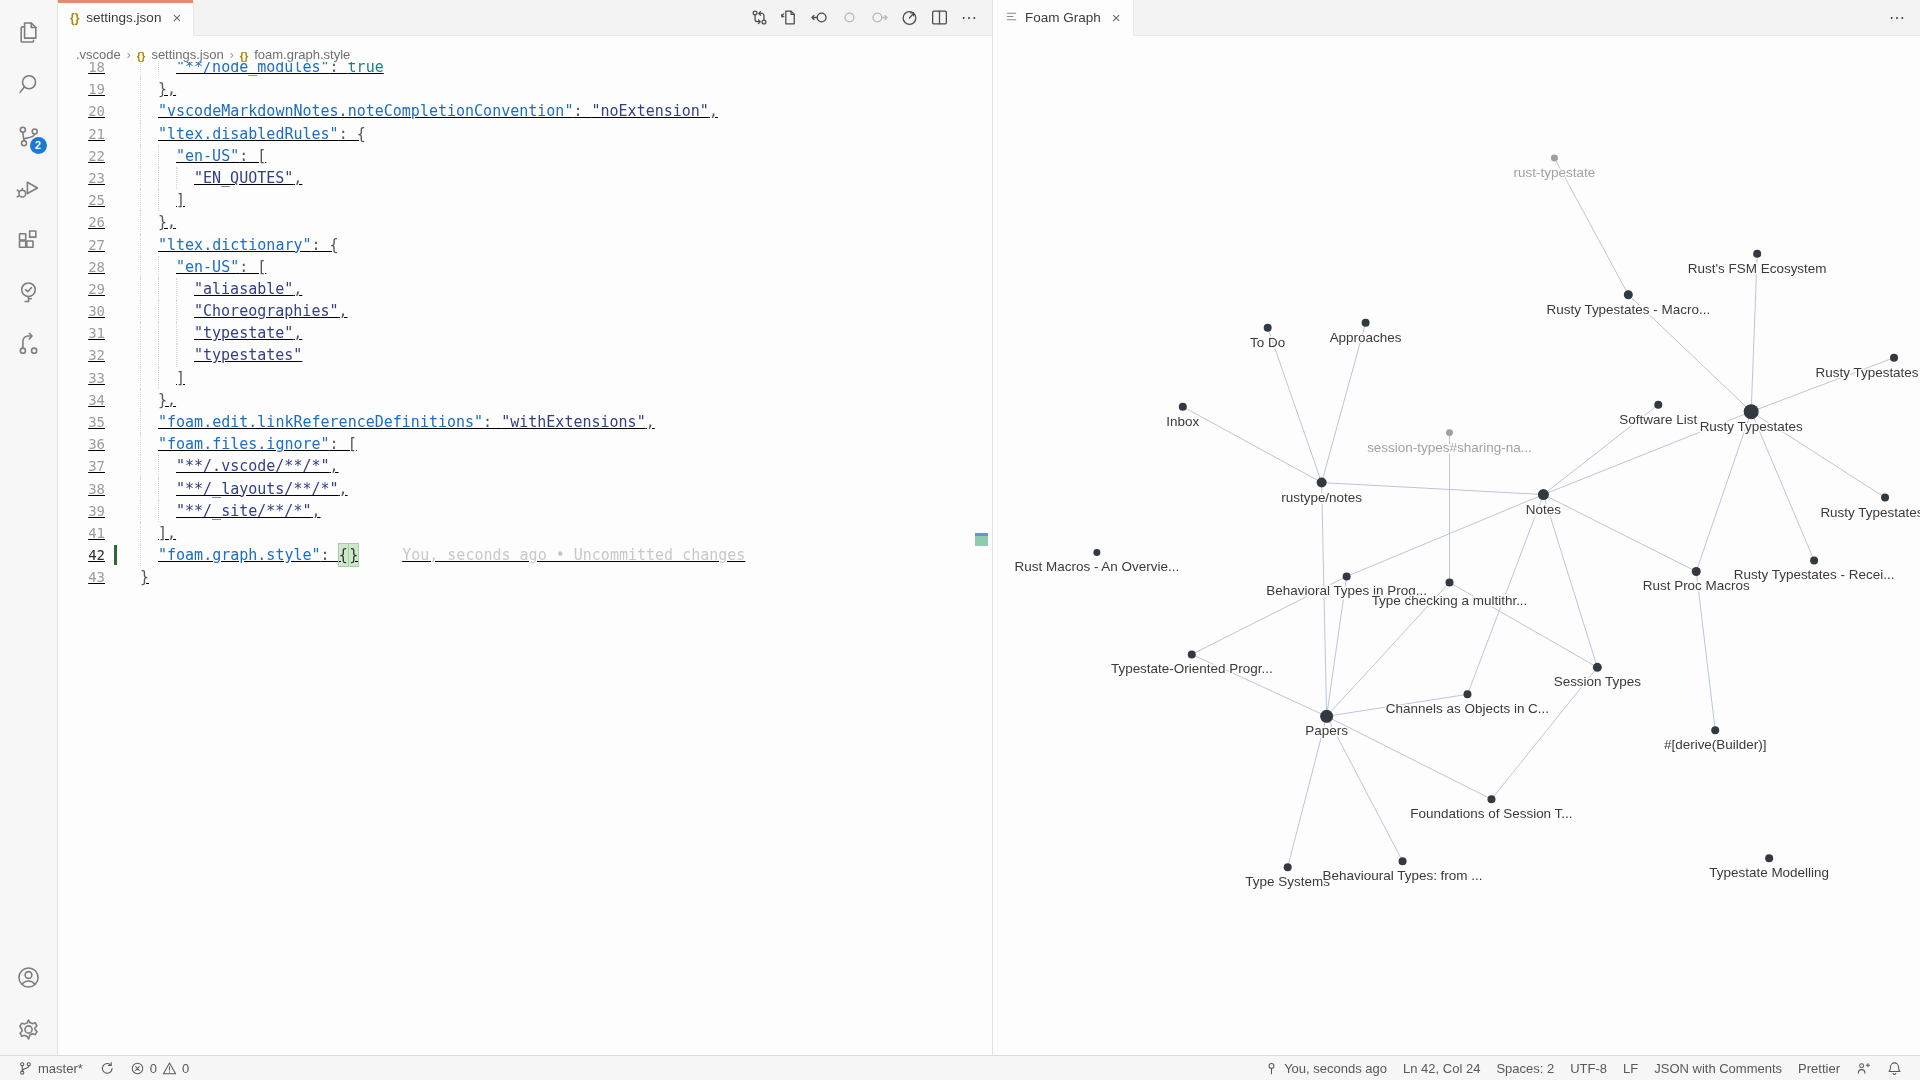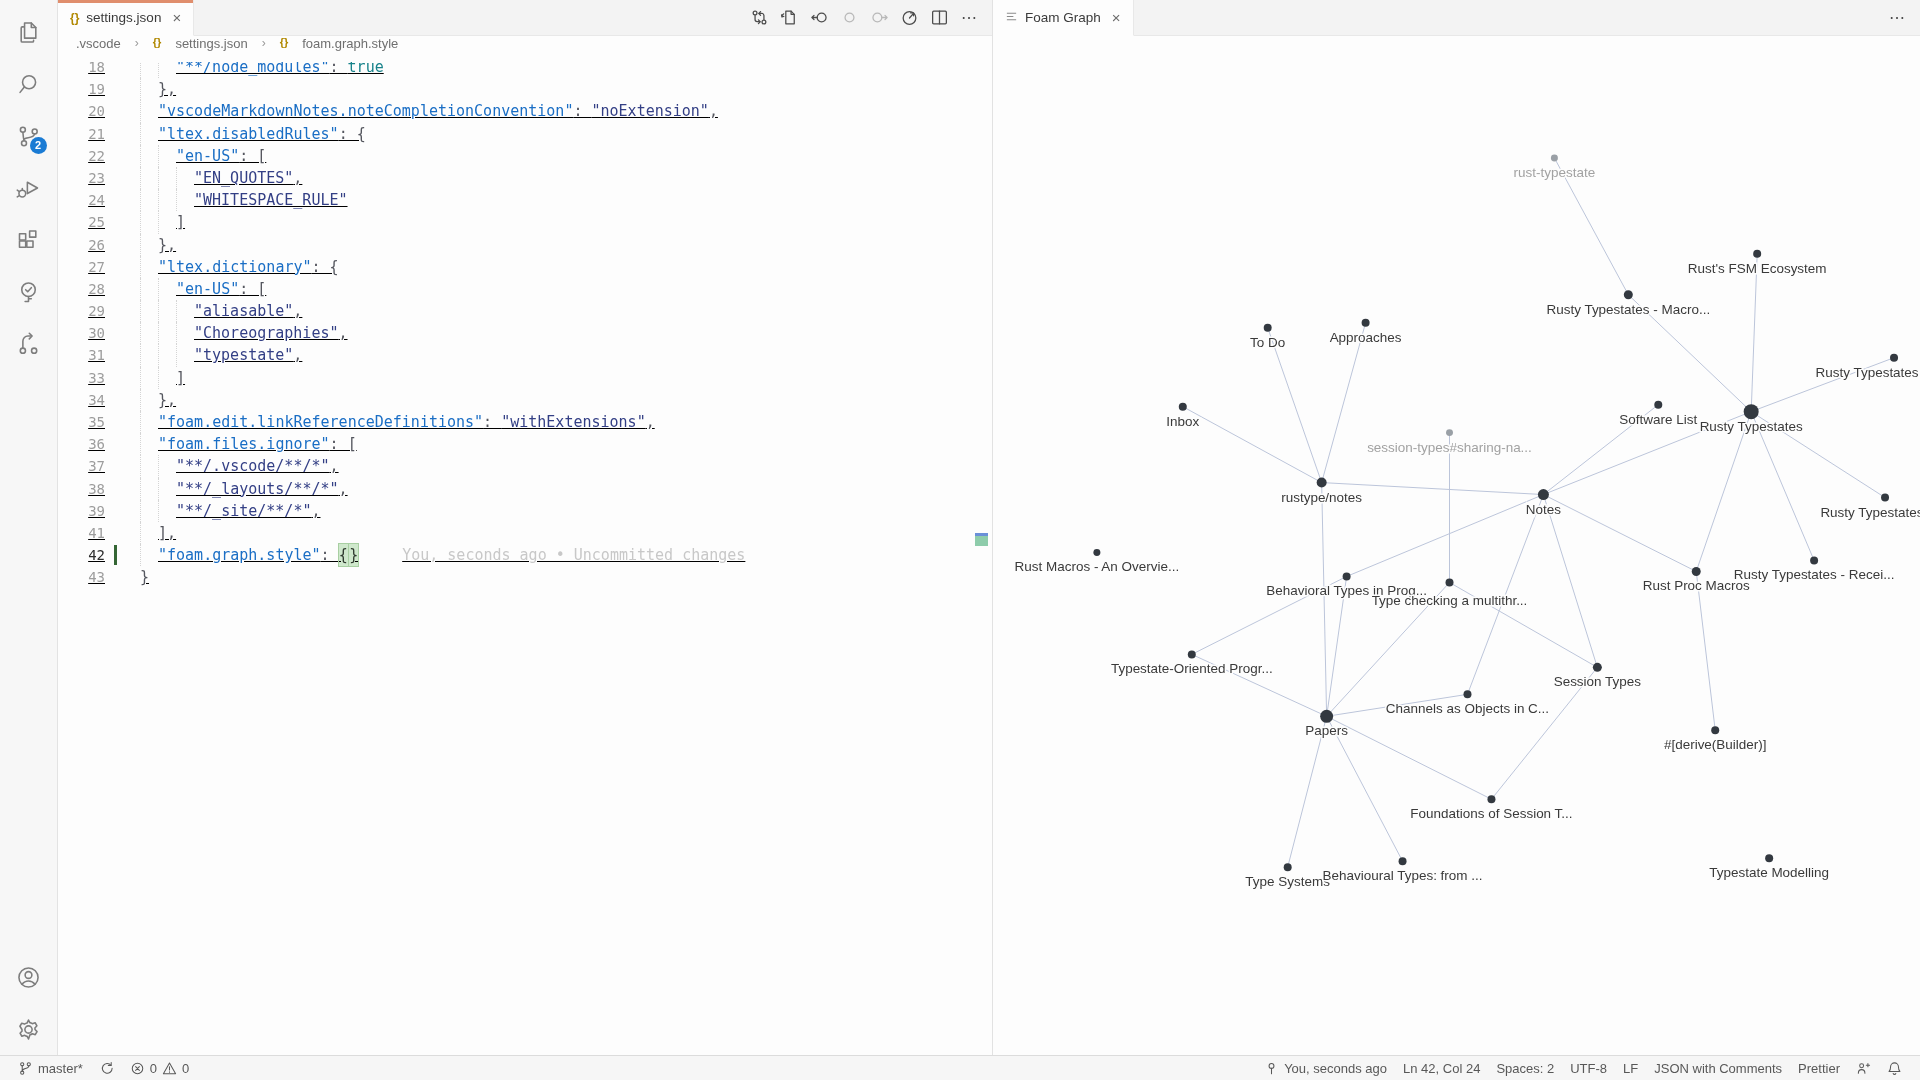--- a/index.html
+++ b/index.html
@@ -33,22 +33,22 @@
   .tab .close { color:#6b6b6b; font-size:15px; margin-left:4px; }
   .tab-fill { flex:1; }
   .toolbar { display:flex; align-items:center; gap:5px; padding-right:10px; }
   .ticon { width:25px; height:25px; display:flex; align-items:center; justify-content:center;
     color:#4c4c4c; cursor:pointer; }
   .ticon svg { width:19px; height:19px; stroke:currentColor; fill:none; stroke-width:1.2; }
   .ticon.muted { opacity:.35; }
   .ticon .more-glyph { font-size:16px; letter-spacing:1px; color:#4c4c4c; }
 
   
-  .breadcrumbs { height:26px; display:flex; align-items:flex-start; padding-left:18px;
-    font-size:13px; color:#6f6f6f; gap:14px; background:#fdfdfd; flex:none; }
+  .breadcrumbs { height:26px; display:flex; align-items:flex-end; padding-left:18px;
+    font-size:13px; color:#6f6f6f; gap:6px; background:#fdfdfd; flex:none; }
   .bc-sep { color:#9b9b9b; font-size:12px; }
   .bc-json { color:#b08800; font-weight:bold; font-size:11px; }
 
   
   .code-wrap { flex:1; position:relative; overflow:hidden; background:#fdfdfd;
     font-family:"DejaVu Sans Mono", monospace; font-size:15px; }
   .code-lines { margin-top:-6px; }
   .code-line { display:flex; height:22.2px; line-height:22.2px; white-space:pre;text-decoration:underline; }
   .ln { width:47px; text-align:right; color:#9d9d9d; flex:none; font-size:14px; }
   .ln.active { color:#2e2e2e; }
@@ -242,28 +242,28 @@
           <span>foam.graph.style</span>
         </div>
       <div class="code-wrap">
         <div class="code-lines" id="code-lines">
             <div class="code-line"><span class="ln">18</span><span class="gut-gap"></span><span class="indent"></span><span class="indent"></span><span class="key">"**/node_modules"</span><span class="pun">: </span><span class="bool">true</span></div>
             <div class="code-line"><span class="ln">19</span><span class="gut-gap"></span><span class="indent"></span><span class="pun">},</span></div>
             <div class="code-line"><span class="ln">20</span><span class="gut-gap"></span><span class="indent"></span><span class="key">"vscodeMarkdownNotes.noteCompletionConvention"</span><span class="pun">: </span><span class="str">"noExtension"</span><span class="pun">,</span></div>
             <div class="code-line"><span class="ln">21</span><span class="gut-gap"></span><span class="indent"></span><span class="key">"ltex.disabledRules"</span><span class="pun">: {</span></div>
             <div class="code-line"><span class="ln">22</span><span class="gut-gap"></span><span class="indent"></span><span class="indent"></span><span class="key">"en-US"</span><span class="pun">: [</span></div>
             <div class="code-line"><span class="ln">23</span><span class="gut-gap"></span><span class="indent"></span><span class="indent"></span><span class="indent"></span><span class="str">"EN_QUOTES"</span><span class="pun">,</span></div>
-            <div class="code-line"><span class="ln">24</span><span class="gut-gap"></span><span class="indent"></span><span class="indent"></span><span class="indent"></span><span class="str">"WHITESPACE_RULE"</span></div>
             <div class="code-line"><span class="ln">25</span><span class="gut-gap"></span><span class="indent"></span><span class="indent"></span><span class="pun">]</span></div>
             <div class="code-line"><span class="ln">26</span><span class="gut-gap"></span><span class="indent"></span><span class="pun">},</span></div>
             <div class="code-line"><span class="ln">27</span><span class="gut-gap"></span><span class="indent"></span><span class="key">"ltex.dictionary"</span><span class="pun">: {</span></div>
             <div class="code-line"><span class="ln">28</span><span class="gut-gap"></span><span class="indent"></span><span class="indent"></span><span class="key">"en-US"</span><span class="pun">: [</span></div>
             <div class="code-line"><span class="ln">29</span><span class="gut-gap"></span><span class="indent"></span><span class="indent"></span><span class="indent"></span><span class="str">"aliasable"</span><span class="pun">,</span></div>
             <div class="code-line"><span class="ln">30</span><span class="gut-gap"></span><span class="indent"></span><span class="indent"></span><span class="indent"></span><span class="str">"Choreographies"</span><span class="pun">,</span></div>
             <div class="code-line"><span class="ln">31</span><span class="gut-gap"></span><span class="indent"></span><span class="indent"></span><span class="indent"></span><span class="str">"typestate"</span><span class="pun">,</span></div>
+            <div class="code-line"><span class="ln">32</span><span class="gut-gap"></span><span class="indent"></span><span class="indent"></span><span class="indent"></span><span class="str">"typestates"</span></div>
             <div class="code-line"><span class="ln">33</span><span class="gut-gap"></span><span class="indent"></span><span class="indent"></span><span class="pun">]</span></div>
             <div class="code-line"><span class="ln">34</span><span class="gut-gap"></span><span class="indent"></span><span class="pun">},</span></div>
             <div class="code-line"><span class="ln">35</span><span class="gut-gap"></span><span class="indent"></span><span class="key">"foam.edit.linkReferenceDefinitions"</span><span class="pun">: </span><span class="str">"withExtensions"</span><span class="pun">,</span></div>
             <div class="code-line"><span class="ln">36</span><span class="gut-gap"></span><span class="indent"></span><span class="key">"foam.files.ignore"</span><span class="pun">: [</span></div>
             <div class="code-line"><span class="ln">37</span><span class="gut-gap"></span><span class="indent"></span><span class="indent"></span><span class="str">"**/.vscode/**/*"</span><span class="pun">,</span></div>
             <div class="code-line"><span class="ln">38</span><span class="gut-gap"></span><span class="indent"></span><span class="indent"></span><span class="str">"**/_layouts/**/*"</span><span class="pun">,</span></div>
             <div class="code-line"><span class="ln">39</span><span class="gut-gap"></span><span class="indent"></span><span class="indent"></span><span class="str">"**/_site/**/*"</span><span class="pun">,</span></div>
             <div class="code-line"><span class="ln">41</span><span class="gut-gap"></span><span class="indent"></span><span class="pun">],</span></div>
             <div class="code-line"><span class="ln active">42</span><span class="gut-gap"><span class="mod-bar"></span></span><span class="indent"></span><span class="key">"foam.graph.style"</span><span class="pun">: </span><span class="hl">{</span><span class="cursor"></span><span class="hl">}</span><span class="blame">You, seconds ago • Uncommitted changes</span></div>
             <div class="code-line"><span class="ln">43</span><span class="gut-gap"></span><span class="pun">}</span></div>

